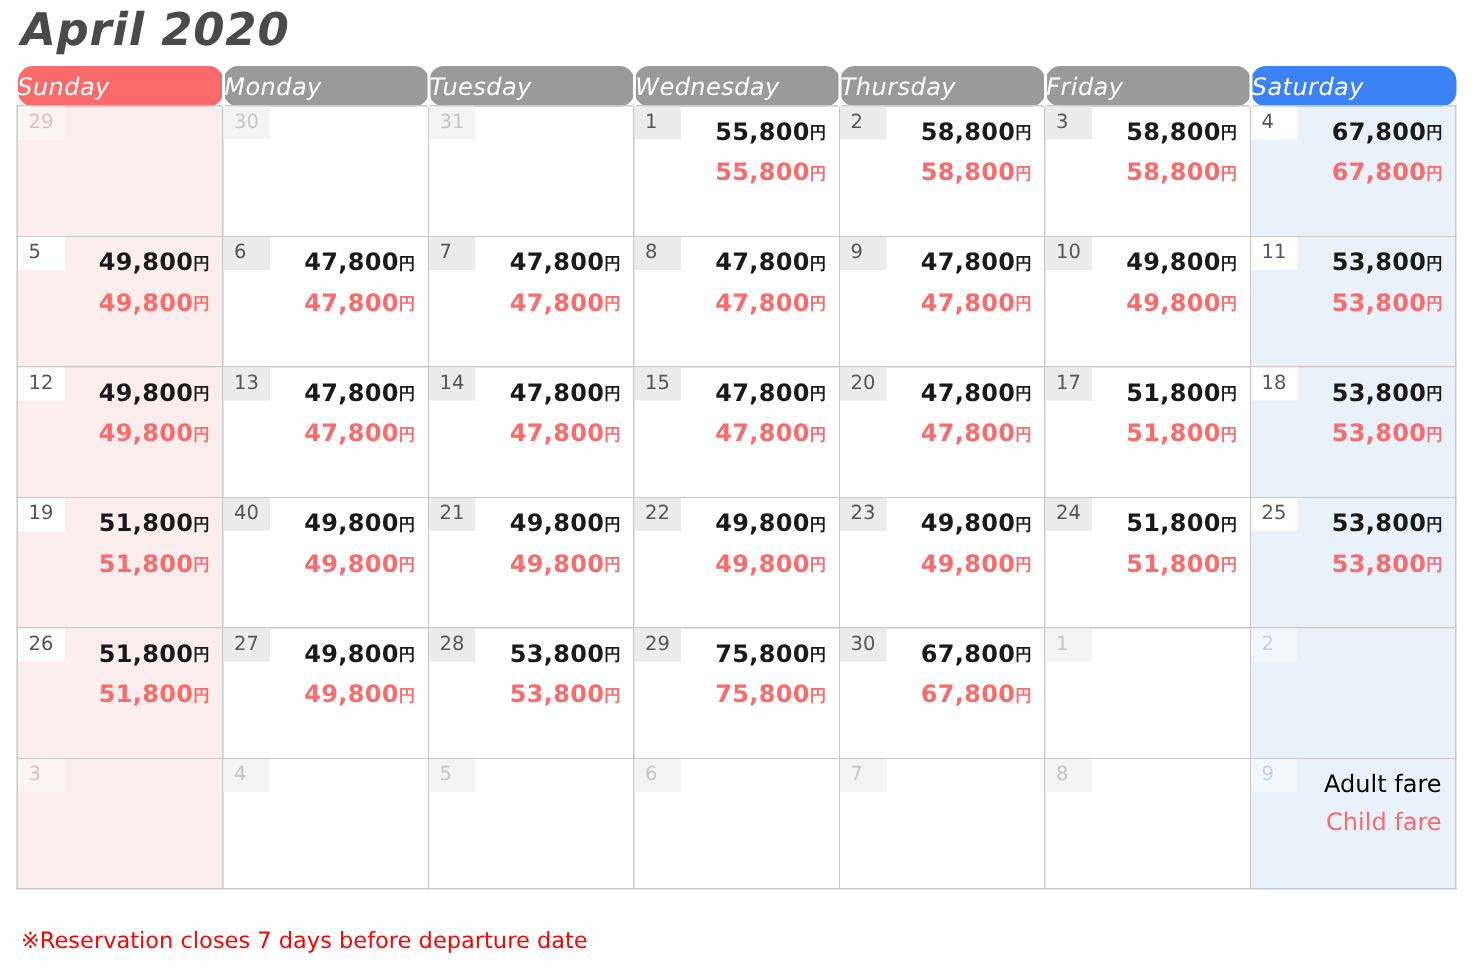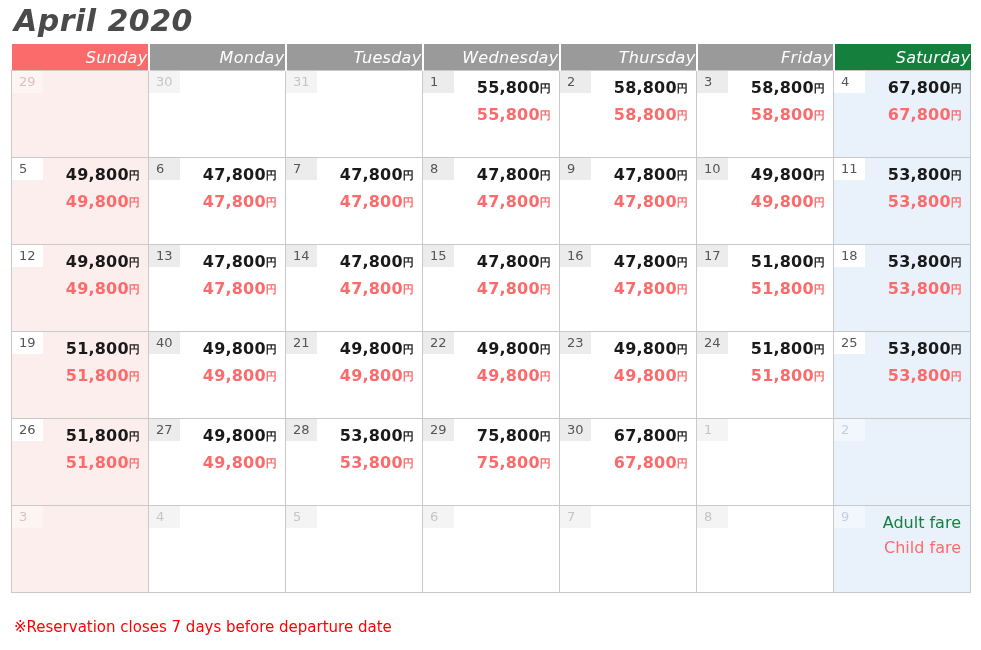--- a/index.html
+++ b/index.html
@@ -49,29 +49,30 @@
   table.cal col { width: 137px; }
 
   
   thead th {
     height: 26px;
     padding: 0;
     font-size: 16px;
     font-style: italic;
     font-weight: normal;
     color: #ffffff;
-    text-align: right;
+    text-align: left;
     vertical-align: middle;
     background: #9a9a9a;
     border-right: 2px solid #ffffff;
     letter-spacing: 0.3px;
+    border-radius: 10px;
   }
   thead th:last-child { border-right: none; }
   thead th.sun { background: #fb6b6b; }
-  thead th.sat { background: #15803d; }
+  thead th.sat { background: #3b82f6; }
 
   
   tbody td {
     height: 86px;
     padding: 0;
     vertical-align: top;
     border: 1px solid #c9c9c9;
     background: #ffffff;
     position: relative;
   }
@@ -132,21 +133,21 @@
     position: absolute;
     right: 9px;
     top: 4px;
     text-align: right;
     line-height: 25px;
   }
   .legend-line {
     font-size: 16px;
     white-space: nowrap;
   }
-  .legend-line.adult { color: #15803d; margin-left: 48px; }
+  .legend-line.adult { color: #000000; margin-left: 48px; }
   .legend-line.child { color: #fb6b6b; }
 
   
   .footer {
     position: absolute;
     left: 11px;
     top: 618px;
     width: 959px;
     height: 24px;
   }
@@ -347,21 +348,21 @@
               <div class="cell-inner">
                 <div class="daynum">15</div>
                 <div class="prices">
                   <div class="price adult"><span>47,800</span><span class="yen">円</span></div>
                   <div class="price child"><span>47,800</span><span class="yen">円</span></div>
                 </div>
               </div>
             </td>
             <td>
               <div class="cell-inner">
-                <div class="daynum">16</div>
+                <div class="daynum">20</div>
                 <div class="prices">
                   <div class="price adult"><span>47,800</span><span class="yen">円</span></div>
                   <div class="price child"><span>47,800</span><span class="yen">円</span></div>
                 </div>
               </div>
             </td>
             <td>
               <div class="cell-inner">
                 <div class="daynum">17</div>
                 <div class="prices">

